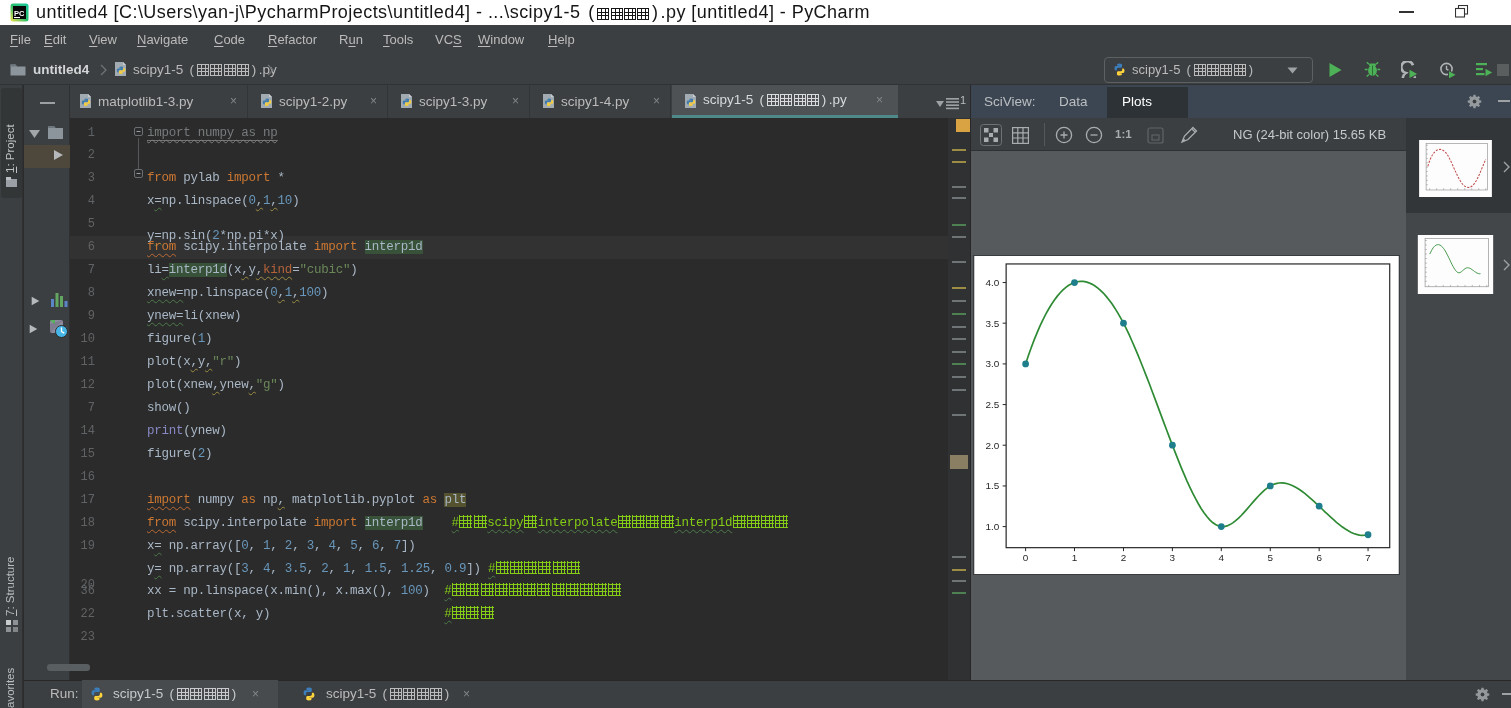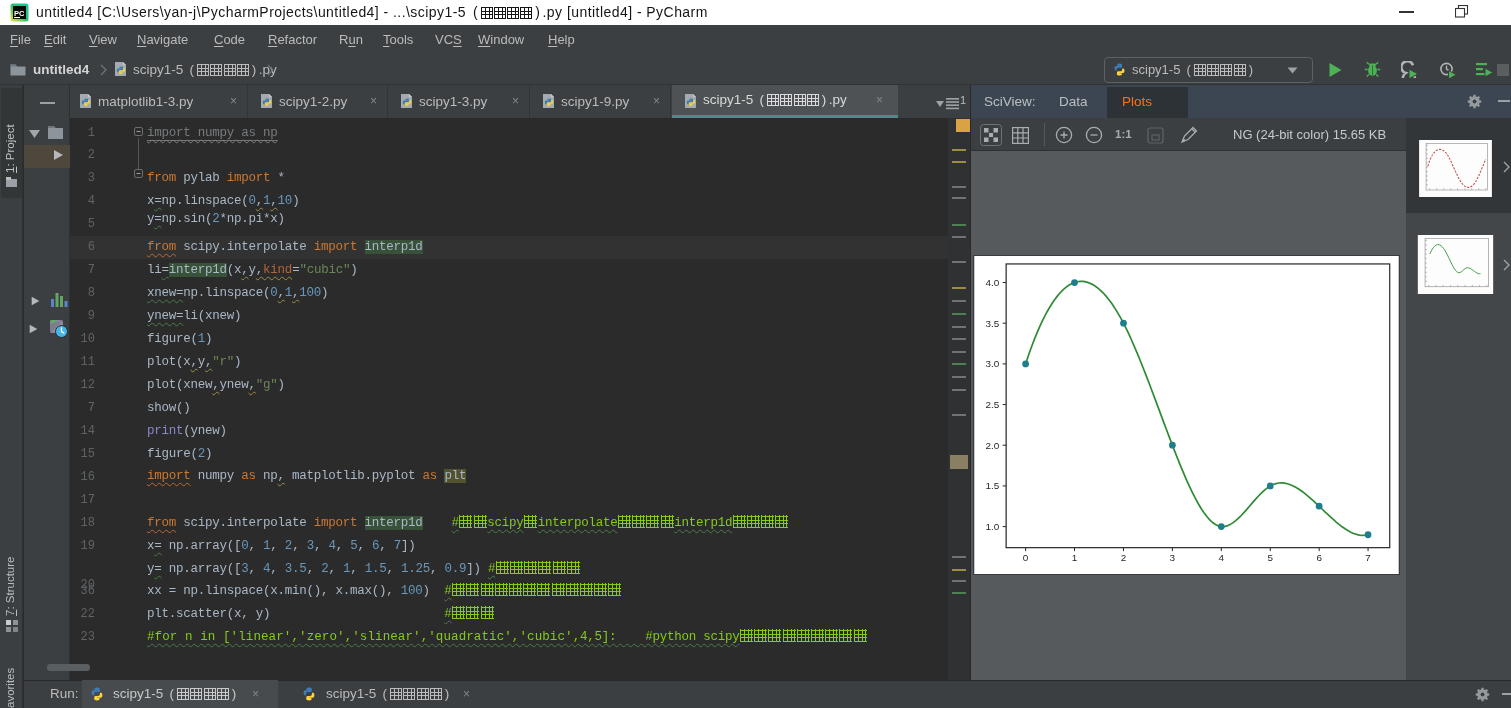--- a/index.html
+++ b/index.html
@@ -33,21 +33,21 @@
           <stop offset="0" stop-color="#f7e14c"></stop>
           <stop offset="0.5" stop-color="#2bbd6e"></stop>
           <stop offset="1" stop-color="#18c9a0"></stop>
         </linearGradient>
       </defs>
 <rect x="0.5" y="0.5" width="18" height="18" rx="2.5" fill="url(#pcg)"></rect>
 <rect x="3" y="3" width="13" height="13" fill="#070707"></rect>
 <text x="4" y="12.5" font-family="Liberation Sans" font-weight="bold" font-size="7.5" fill="#fff">PC</text>
 <rect x="4" y="14" width="6" height="1.1" fill="#fff"></rect>
     </svg>
-    <div class="a" style="left:36px;top:0;height:38px;line-height:25px;font-size:14px;letter-spacing:0.45px;color:#151515;white-space:pre">untitled4 [C:\Users\yan-j\PycharmProjects\untitled4] - ...\scipy1-5 <span class="fp">(</span><i class="z zt"></i><i class="z zt"></i><i class="z zt"></i><i class="z zt"></i><span class="fp">)</span>.py [untitled4] - PyCharm</div>
+    <div class="a" style="left:36px;top:0;height:38px;line-height:25px;font-size:18px;letter-spacing:0.45px;color:#151515;white-space:pre">untitled4 [C:\Users\yan-j\PycharmProjects\untitled4] - ...\scipy1-5 <span class="fp">(</span><i class="z zt"></i><i class="z zt"></i><i class="z zt"></i><i class="z zt"></i><span class="fp">)</span>.py [untitled4] - PyCharm</div>
     <div class="a" style="left:1399px;top:11px;width:15px;height:1.6px;background:#333"></div>
     <svg class="a" style="left:1455px;top:5px" width="14" height="13" viewBox="0 0 14 13">
       <rect x="3.5" y="0.5" width="9" height="8.5" fill="none" stroke="#333" stroke-width="1.1"></rect>
       <rect x="0.5" y="3.5" width="9" height="8.5" fill="#fff" stroke="#333" stroke-width="1.1"></rect>
     </svg>
     <div class="a" style="left:0;top:25px;width:1511px;height:29px;background:#3c3f41"></div>
     <div class="men" style="left:10px;top:25px"><u>F</u>ile</div>
     <div class="men" style="left:44px;top:25px"><u>E</u>dit</div>
     <div class="men" style="left:89px;top:25px"><u>V</u>iew</div>
     <div class="men" style="left:137px;top:25px"><u>N</u>avigate</div>
@@ -196,21 +196,21 @@
     <div class="a x" style="left:512px;top:85px;height:33px;line-height:33px">×</div>
     <div class="a" style="left:530px;top:85px;width:141px;height:33px;border-right:1px solid #323537"></div>
     <svg class="a" style="left:540px;top:93px" width="16" height="16" viewBox="0 0 16 16">
 <path d="M3 1h8l3 3v11H3z" fill="#a2aab2"></path>
       <path d="M11 1l3 3h-3z" fill="#c6ccd2"></path>
 <g transform="translate(4,5)">
         <path d="M5.3 0.4c-2 0-1.9 0.9-1.9 0.9v1h2v0.3H2.1S0.8 2.5 0.8 4.5c0 2 1.2 1.9 1.2 1.9h0.7V5.2s0-1.2 1.2-1.2h2s1.1 0 1.1-1.1V1.3S7.3 0.4 5.3 0.4z" fill="#3f7cac"></path>
 <path d="M5.5 10.4c2 0 1.9-0.9 1.9-0.9v-1h-2V8.2h3.3S10 8.3 10 6.3c0-2-1.2-1.9-1.2-1.9H8.1v1.2s0 1.2-1.2 1.2h-2s-1.1 0-1.1 1.1v1.6S3.5 10.4 5.5 10.4z" fill="#f4ce3f" transform="translate(-0.8,-2.4)"></path>
       </g>
     </svg>
-    <div class="a tabtx" style="left:561px;top:85px;height:33px;line-height:33px">scipy1-9.py</div>
+    <div class="a tabtx" style="left:561px;top:85px;height:33px;line-height:33px">scipy1-4.py</div>
     <div class="a x" style="left:653px;top:85px;height:33px;line-height:33px">×</div>
     <div class="a" style="left:672px;top:85px;width:226px;height:30px;background:#4e5254"></div>
     <div class="a" style="left:672px;top:115px;width:226px;height:3px;background:#4f8a8b"></div>
     <svg class="a" style="left:682px;top:93px" width="16" height="16" viewBox="0 0 16 16">
 <path d="M3 1h8l3 3v11H3z" fill="#a2aab2"></path>
       <path d="M11 1l3 3h-3z" fill="#c6ccd2"></path>
 <g transform="translate(4,5)">
         <path d="M5.3 0.4c-2 0-1.9 0.9-1.9 0.9v1h2v0.3H2.1S0.8 2.5 0.8 4.5c0 2 1.2 1.9 1.2 1.9h0.7V5.2s0-1.2 1.2-1.2h2s1.1 0 1.1-1.1V1.3S7.3 0.4 5.3 0.4z" fill="#3f7cac"></path>
 <path d="M5.5 10.4c2 0 1.9-0.9 1.9-0.9v-1h-2V8.2h3.3S10 8.3 10 6.3c0-2-1.2-1.9-1.2-1.9H8.1v1.2s0 1.2-1.2 1.2h-2s-1.1 0-1.1 1.1v1.6S3.5 10.4 5.5 10.4z" fill="#f4ce3f" transform="translate(-0.8,-2.4)"></path>
       </g>
@@ -257,39 +257,38 @@
     <div class="ln" style="top:489px">17</div>
     <div class="ln" style="top:512px">18</div>
     <div class="ln" style="top:535px">19</div>
     <div class="ln" style="top:574px">20</div>
     <div class="ln" style="top:580px">36</div>
     <div class="ln" style="top:603px">22</div>
     <div class="ln" style="top:626px">23</div>
     <div class="cl" style="top:122px"><span style="text-decoration:underline solid #707476 1px;text-underline-offset:4px"><span class="gr wr">import numpy as np</span></span></div>
     <div class="cl" style="top:167px"><span class="k">from</span> pylab <span class="k">import</span> *</div>
     <div class="cl" style="top:190px">x<span class="wg">=</span>np.linspace(<span class="n">0</span><span class="wy">,</span><span class="n">1</span><span class="wy">,</span><span class="n">10</span>)</div>
-    <div class="cl" style="top:208px">y<span class="wg">=</span>np.sin(<span class="n">2</span>*np.pi*x)</div>
+    <div class="cl" style="top:225px">y<span class="wg">=</span>np.sin(<span class="n">2</span>*np.pi*x)</div>
     <div class="cl" style="top:236px"><span class="k wo">from</span> scipy.interpolate <span class="k">import</span> <span class="hg">interp1d</span></div>
     <div class="cl" style="top:259px">li<span class="wg">=</span><span class="hg">interp1d</span>(x<span class="wy">,</span>y<span class="wy">,</span><span class="kw wy">kind</span>=<span class="s">"cubic"</span>)</div>
     <div class="cl" style="top:282px"><span class="wg">xnew=</span>np.linspace(<span class="n">0</span><span class="wy">,</span><span class="n">1</span><span class="wy">,</span><span class="n">100</span>)</div>
     <div class="cl" style="top:305px"><span class="wg">ynew=</span>li(xnew)</div>
     <div class="cl" style="top:328px">figure(<span class="n">1</span>)</div>
     <div class="cl" style="top:351px">plot(x<span class="wy">,</span>y<span class="wy">,</span><span class="s">"r"</span>)</div>
     <div class="cl" style="top:374px">plot(xnew<span class="wy">,</span>ynew<span class="wy">,</span><span class="s">"g"</span>)</div>
     <div class="cl" style="top:397px">show()</div>
     <div class="cl" style="top:420px"><span class="pb">print</span>(ynew)</div>
     <div class="cl" style="top:443px">figure(<span class="n">2</span>)</div>
     <div class="cl" style="top:466px"></div>
-    <div class="cl" style="top:465px"><span class="k wo">import</span> numpy <span class="k">as</span> np<span class="wy">,</span> matplotlib.pyplot <span class="k">as</span> <span class="hy">plt</span></div>
+    <div class="cl" style="top:489px"><span class="k wo">import</span> numpy <span class="k">as</span> np<span class="wy">,</span> matplotlib.pyplot <span class="k">as</span> <span class="hy">plt</span></div>
     <div class="cl" style="top:512px"><span class="k wo">from</span> scipy.interpolate <span class="k">import</span> <span class="hg">interp1d</span>    <span class="cm wg">#<i class="z"></i><i class="z"></i>scipy<i class="z"></i>interpolate<i class="z"></i><i class="z"></i><i class="z"></i><i class="z"></i>interp1d<i class="z"></i><i class="z"></i><i class="z"></i><i class="z"></i></span></div>
     <div class="cl" style="top:535px">x<span class="wg">=</span> np.array([<span class="n">0</span>, <span class="n">1</span>, <span class="n">2</span>, <span class="n">3</span>, <span class="n">4</span>, <span class="n">5</span>, <span class="n">6</span>, <span class="n">7</span>])</div>
     <div class="cl" style="top:558px">y<span class="wg">=</span> np.array([<span class="n">3</span>, <span class="n">4</span>, <span class="n">3.5</span>, <span class="n">2</span>, <span class="n">1</span>, <span class="n">1.5</span>, <span class="n">1.25</span>, <span class="n">0.9</span>]) <span class="cm wg">#<i class="z"></i><i class="z"></i><i class="z"></i><i class="z"></i><i class="z"></i><i class="z"></i></span></div>
     <div class="cl" style="top:580px">xx = np.linspace(x.min(), x.max(), <span class="n">100</span>)  <span class="cm wg">#<i class="z"></i><i class="z"></i><i class="z"></i><i class="z"></i><i class="z"></i><i class="z"></i><i class="z"></i><i class="z"></i><i class="z"></i><i class="z"></i><i class="z"></i><i class="z"></i></span></div>
     <div class="cl" style="top:603px">plt.scatter(x, y)                        <span class="cm wg">#<i class="z"></i><i class="z"></i><i class="z"></i></span></div>
-    <div class="cl" style="top:626px"><span class="cm wg" style="letter-spacing:0.1px">#for n in ['linear','zero','slinear','quadratic','cubic'</span><span class="cm wg">,4,5]:&nbsp;&nbsp;&nbsp;&nbsp;#python scipy<i class="z"></i><i class="z"></i><i class="z"></i><i class="z"></i><i class="z"></i><i class="z"></i><i class="z"></i><i class="z"></i><i class="z"></i></span></div>
     <div class="a" style="left:47px;top:664px;width:43px;height:7px;background:#595e61;border-radius:3px"></div>
     <div class="a" style="left:948px;top:118px;width:22px;height:562px;background:#2f3133"></div>
     <div class="a" style="left:956px;top:119px;width:15px;height:13px;background:#d9a343"></div>
     <div class="a" style="left:952px;top:149px;width:14px;height:2.4px;background:#9d8d44"></div>
     <div class="a" style="left:952px;top:161px;width:14px;height:2.4px;background:#9d8d44"></div>
     <div class="a" style="left:952px;top:186px;width:14px;height:2.4px;background:#6f7577"></div>
     <div class="a" style="left:952px;top:197px;width:14px;height:2.4px;background:#6f7577"></div>
     <div class="a" style="left:952px;top:224px;width:14px;height:2.4px;background:#4e8052"></div>
     <div class="a" style="left:952px;top:236px;width:14px;height:2.4px;background:#6f7577"></div>
     <div class="a" style="left:952px;top:261px;width:14px;height:2.4px;background:#6f7577"></div>
@@ -305,21 +304,21 @@
     <div class="a" style="left:952px;top:414px;width:14px;height:2.4px;background:#6f7577"></div>
     <div class="a" style="left:952px;top:556px;width:14px;height:2.4px;background:#6f7577"></div>
     <div class="a" style="left:952px;top:569px;width:14px;height:2.4px;background:#9d8d44"></div>
     <div class="a" style="left:952px;top:580px;width:14px;height:2.4px;background:#6f7577"></div>
     <div class="a" style="left:952px;top:592px;width:14px;height:2.4px;background:#4e8052"></div>
     <div class="a" style="left:950px;top:455px;width:18px;height:14px;background:#8a7f63"></div>
     <div class="a" style="left:970px;top:85px;width:541px;height:33px;background:#3b4652;border-left:1px solid #282828"></div>
     <div class="a" style="left:984px;top:85px;height:33px;line-height:33px;font-size:13.5px;color:#bcbfc1">SciView:</div>
     <div class="a" style="left:1059px;top:85px;height:33px;line-height:33px;font-size:13.5px;color:#bcbfc1">Data</div>
     <div class="a" style="left:1107px;top:87px;width:81px;height:31px;background:#2d3236"></div>
-    <div class="a" style="left:1122px;top:85px;height:33px;line-height:33px;font-size:13.5px;color:#f97316">Plots</div>
+    <div class="a" style="left:1122px;top:85px;height:33px;line-height:33px;font-size:13.5px;color:#ffffff">Plots</div>
     <svg class="a" style="left:1467px;top:94px" width="15" height="15" viewBox="0 0 16 16">
 <path fill="#9ea2a5" d="M8 5.2A2.8 2.8 0 108 10.8 2.8 2.8 0 108 5.2zm0 1.6A1.2 1.2 0 118 9.2 1.2 1.2 0 118 6.8z"></path>
 <path fill="#9ea2a5" d="M6.9 0.8h2.2l0.35 1.9 1.3 0.55 1.6-1.1 1.55 1.55-1.1 1.6 0.55 1.3 1.9 0.35v2.2l-1.9 0.35-0.55 1.3 1.1 1.6-1.55 1.55-1.6-1.1-1.3 0.55-0.35 1.9H6.9l-0.35-1.9-1.3-0.55-1.6 1.1L2.1 12.4l1.1-1.6-0.55-1.3-1.9-0.35V6.95l1.9-0.35 0.55-1.3-1.1-1.6L3.65 2.15l1.6 1.1 1.3-0.55z" fill-rule="evenodd" opacity="0.9"></path>
 <circle cx="8" cy="8" r="2.1" fill="#3c3f41"></circle>
     </svg>
     <div class="a" style="left:1498px;top:100px;width:12px;height:2px;background:#9ea2a5"></div>
     <div class="a" style="left:970px;top:118px;width:541px;height:33px;background:#3c3f41;border-left:1px solid #282828;border-bottom:1px solid #2e3031"></div>
     <svg class="a" style="left:980px;top:124px" width="22" height="22" viewBox="0 0 22 22">
 <rect x="0.5" y="0.5" width="21" height="21" rx="3" fill="none" stroke="#6e7274"></rect>
 <g fill="#a9adb0">

